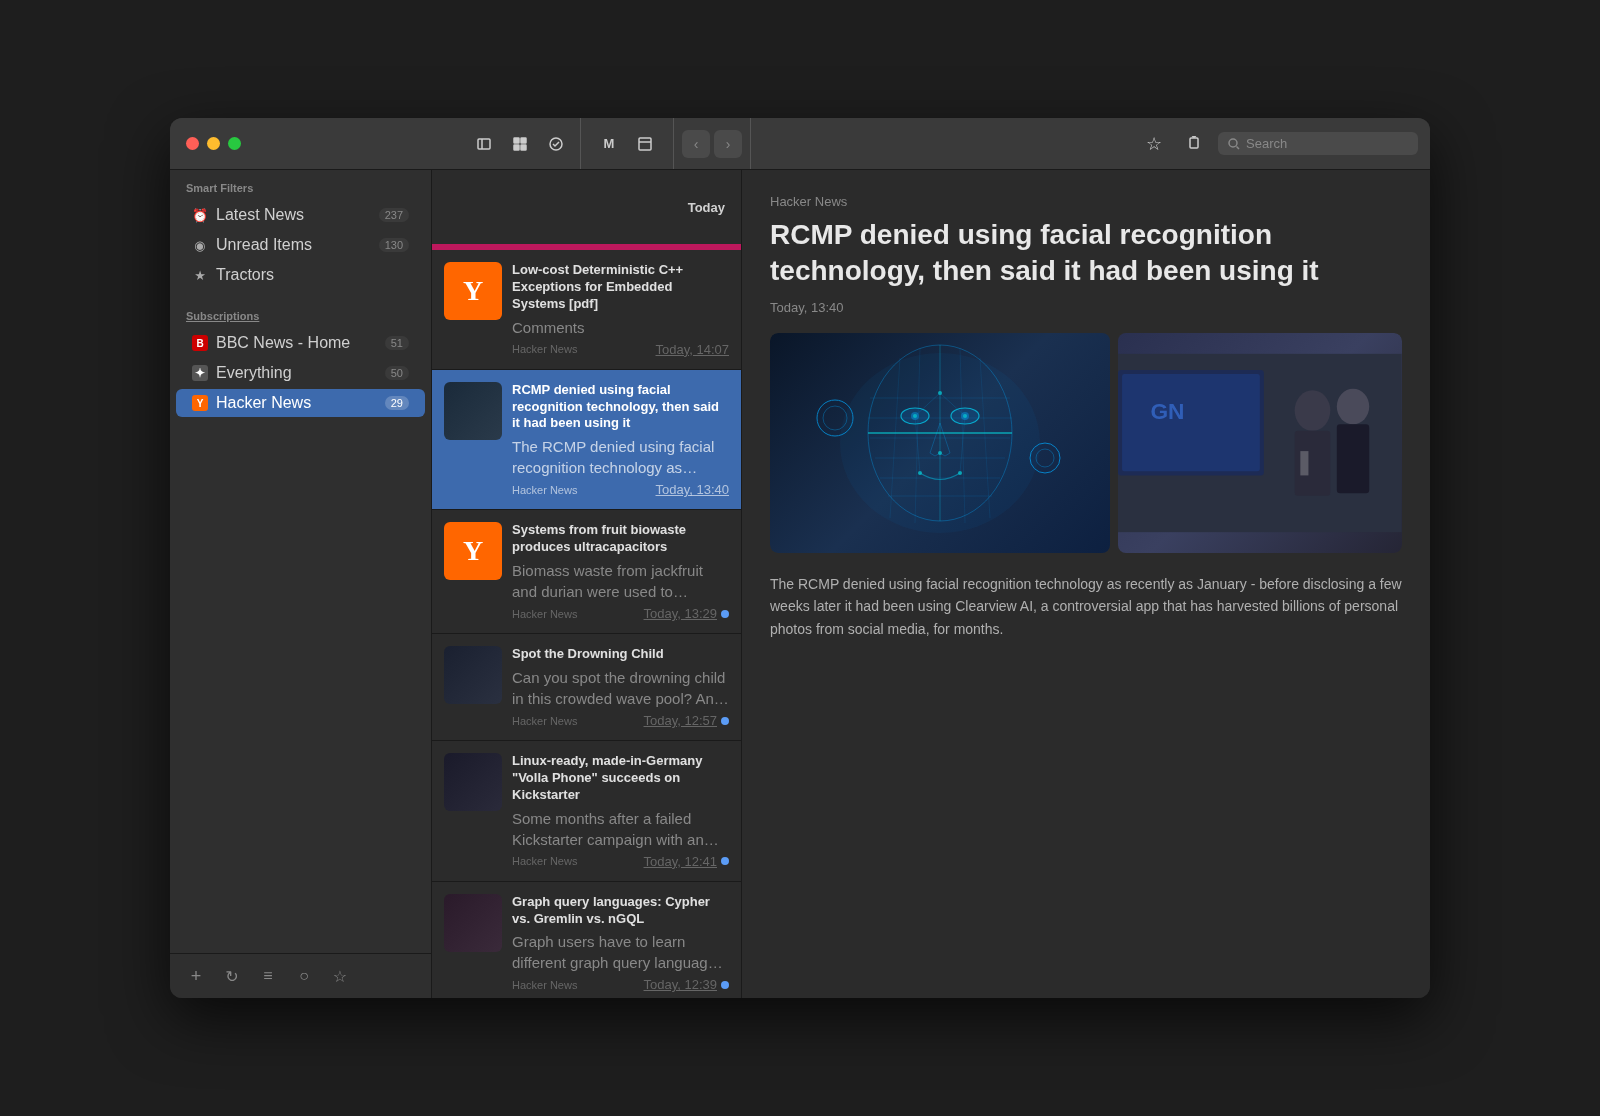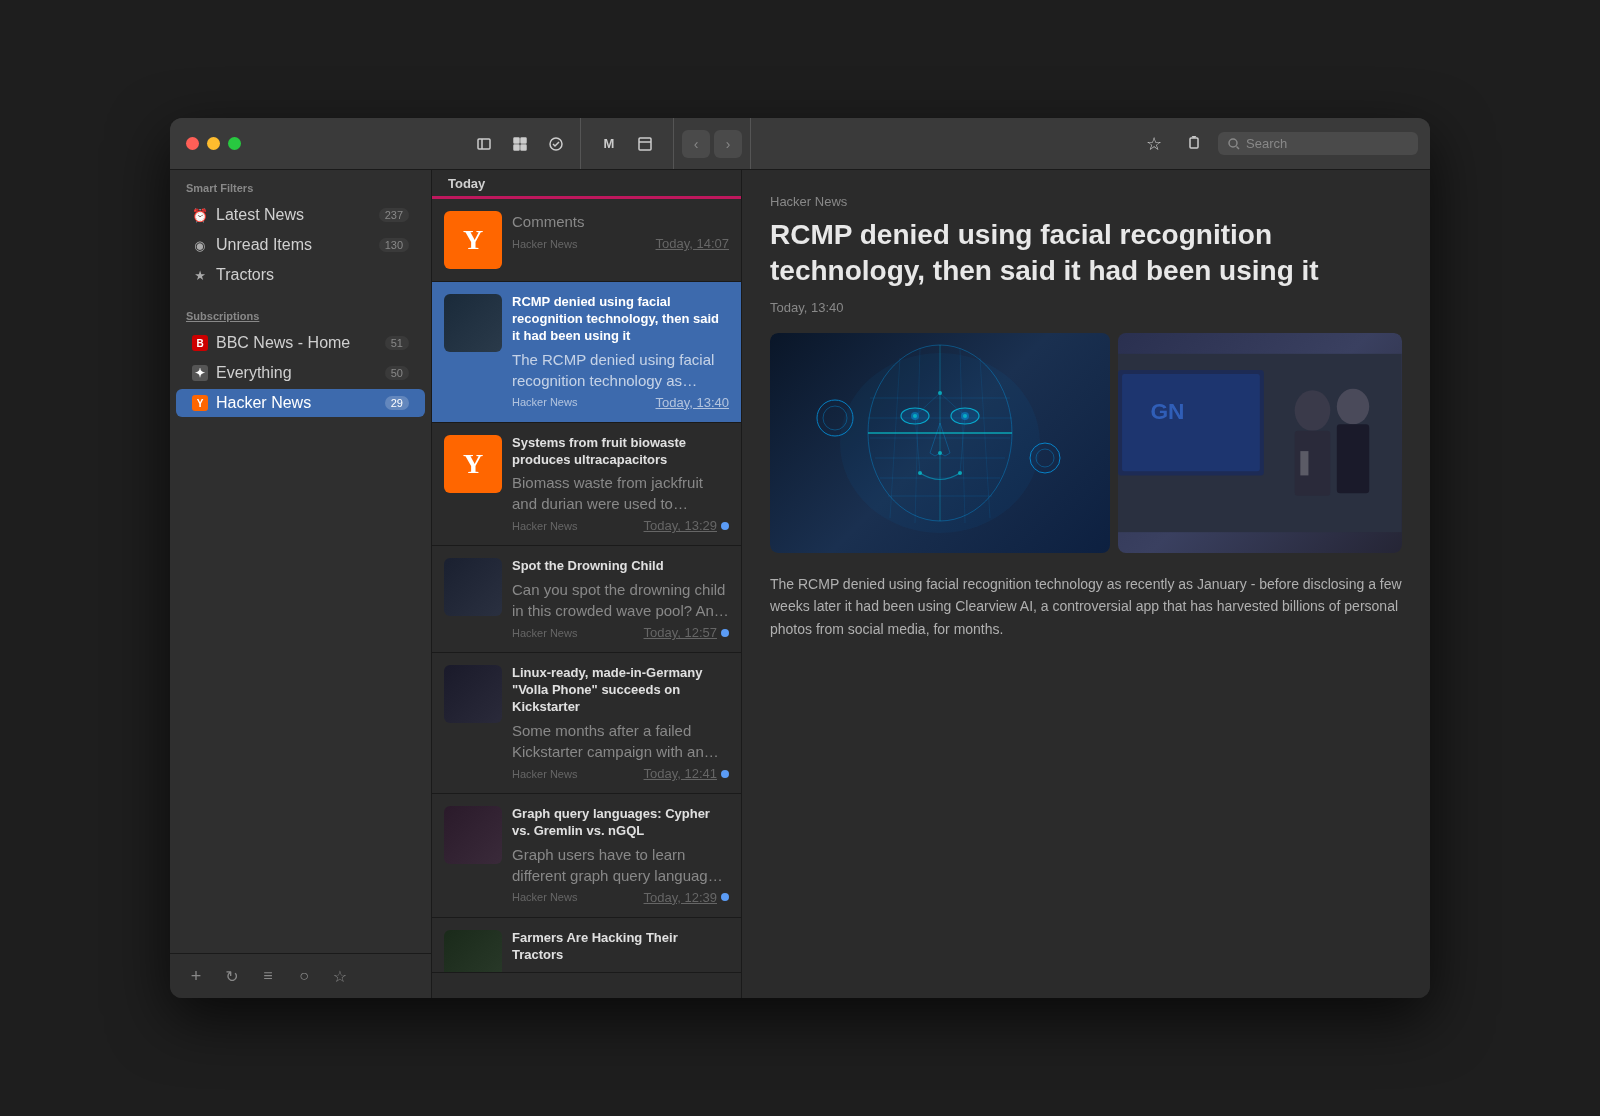--- a/index.html
+++ b/index.html
@@ -232,23 +232,24 @@
     .article-list {
       width: 310px;
       background: #2b2b2b;
       border-right: 1px solid #1a1a1a;
       flex-shrink: 0;
       display: flex;
       flex-direction: column;
       overflow: hidden;
     }
     .article-list-header {
-      padding: 4px 16px;
-      border-bottom: 3px solid #be185d;
+      padding: 28px 16px;
+      border-bottom: 6px solid #be185d;
       flex-shrink: 0;
+      text-align: right;
     }
     .article-list-header-title {
       font-size: 13px;
       font-weight: 600;
       color: #d0d0d0;
     }
     .article-list-items {
       overflow-y: auto;
       flex: 1;
     }
@@ -550,20 +551,21 @@
 
     <div class="article-list">
       <div class="article-list-header">
         <span class="article-list-header-title">Today</span>
       </div>
       <div class="article-list-items">
 
         <div class="article-item">
           <div class="article-thumb article-thumb-hn">Y</div>
           <div class="article-meta">
+            <div class="article-title">Low-cost Deterministic C++ Exceptions for Embedded Systems [pdf]</div>
             <div class="article-excerpt">Comments</div>
             <div class="article-footer">
               <span class="article-source">Hacker News</span>
               <span class="article-time">Today, 14:07</span>
             </div>
           </div>
         </div>
 
         <div class="article-item selected">
           <div class="article-thumb">

